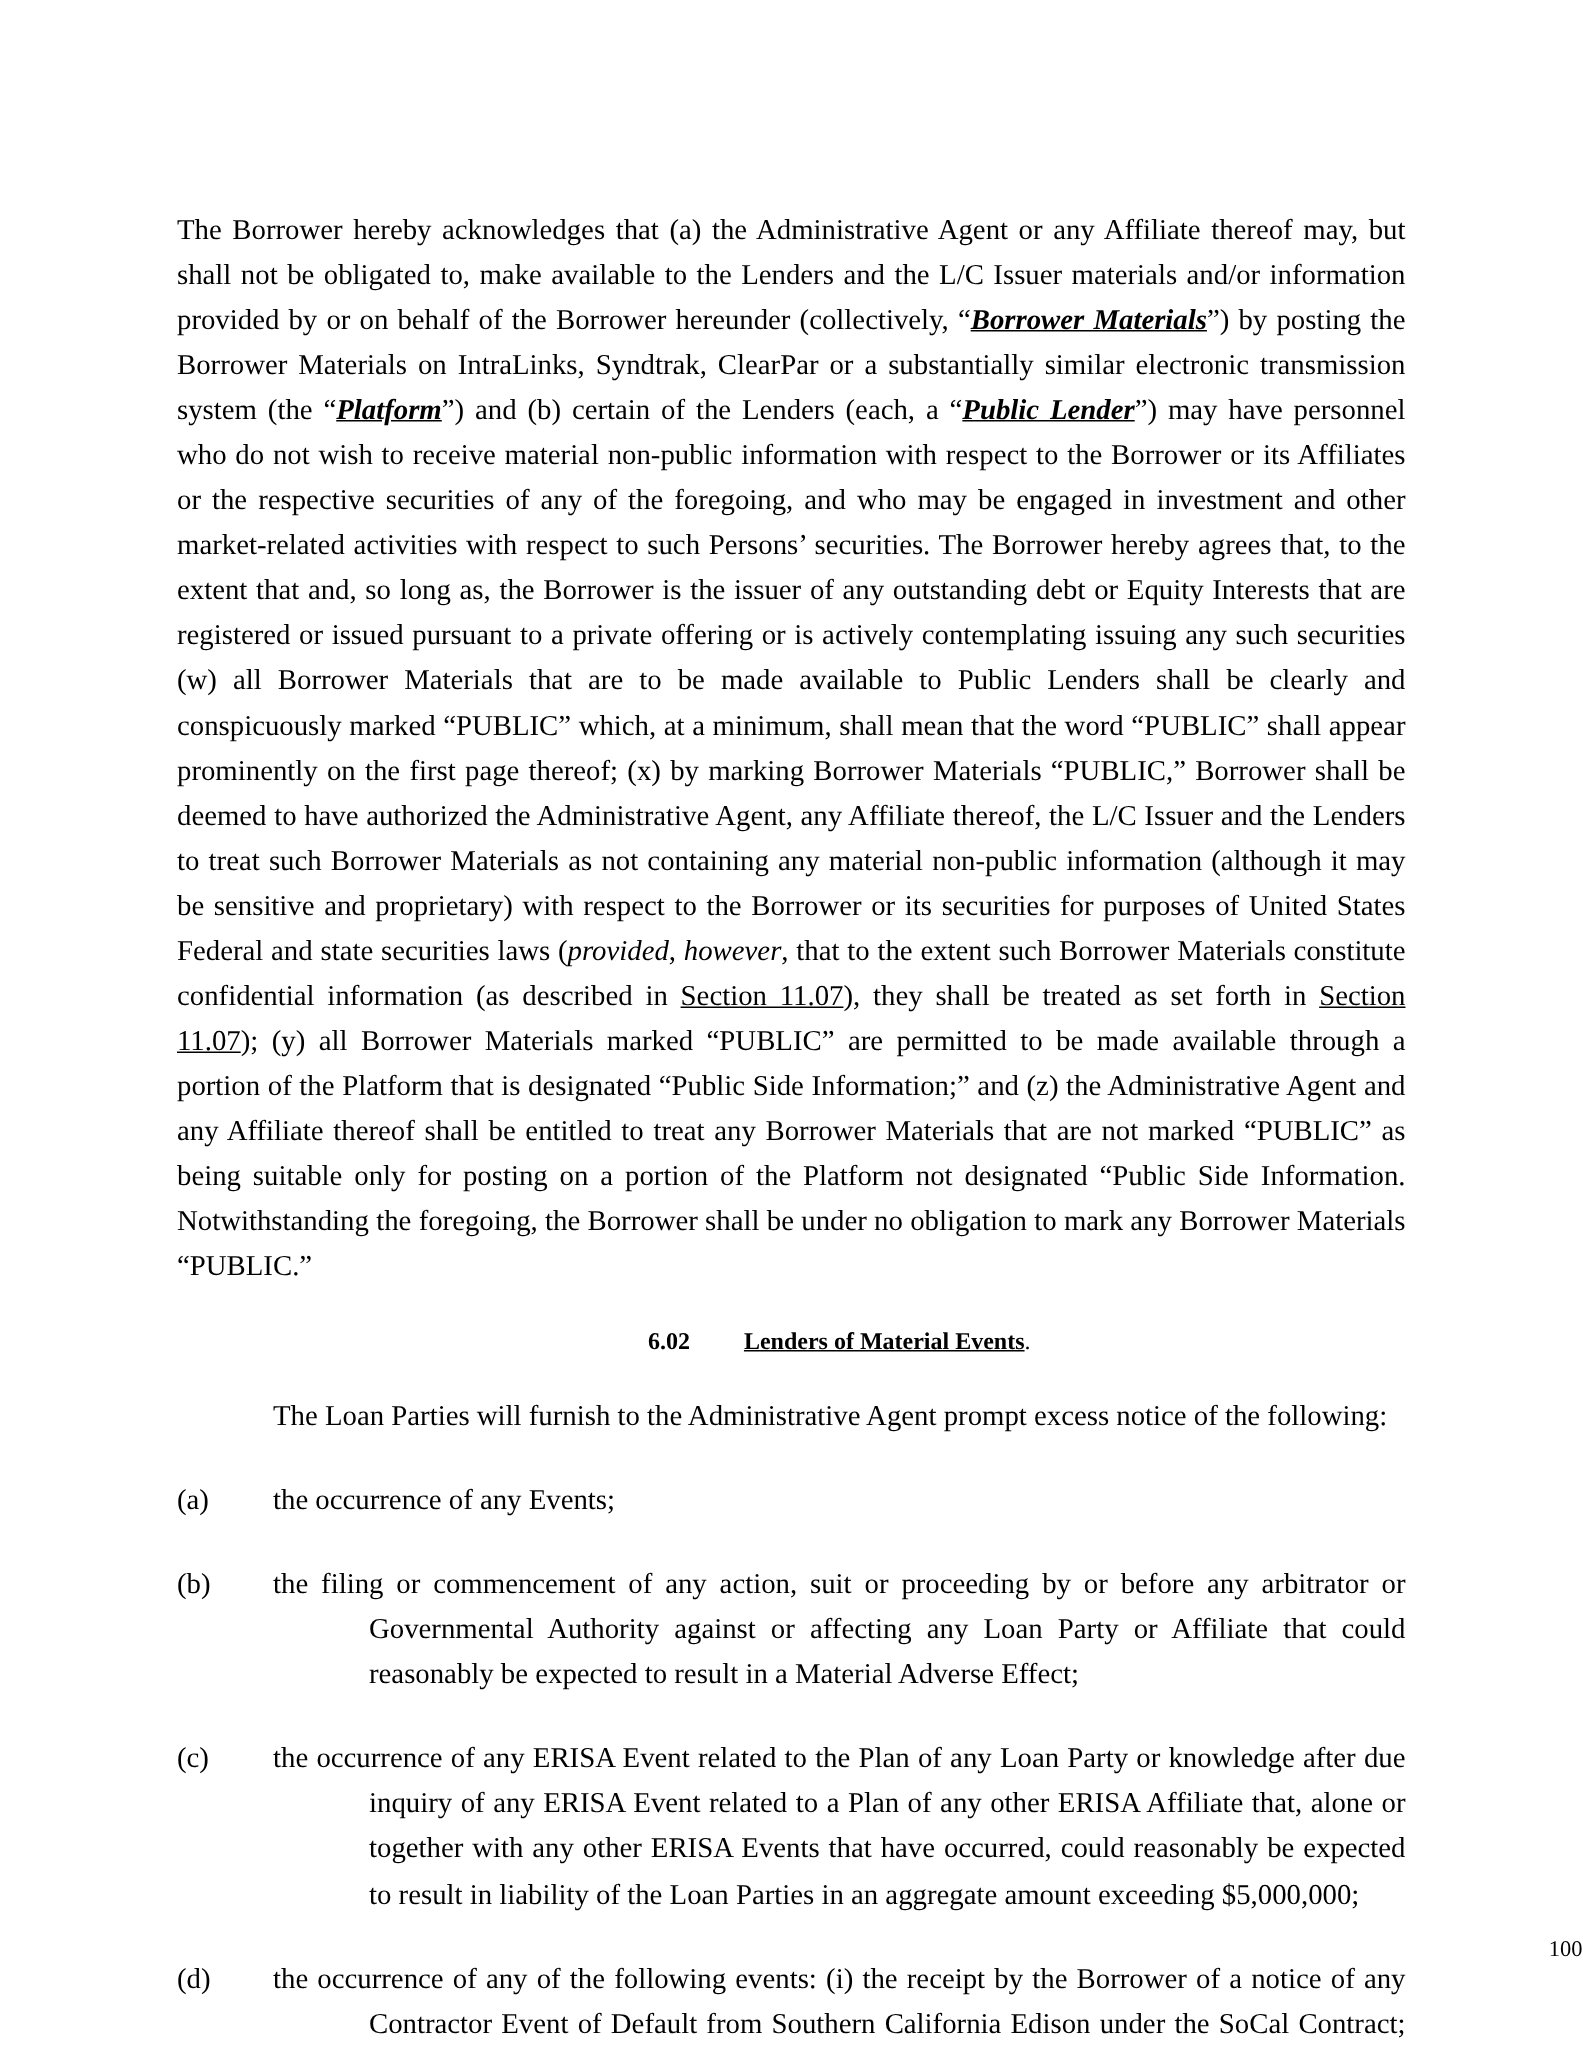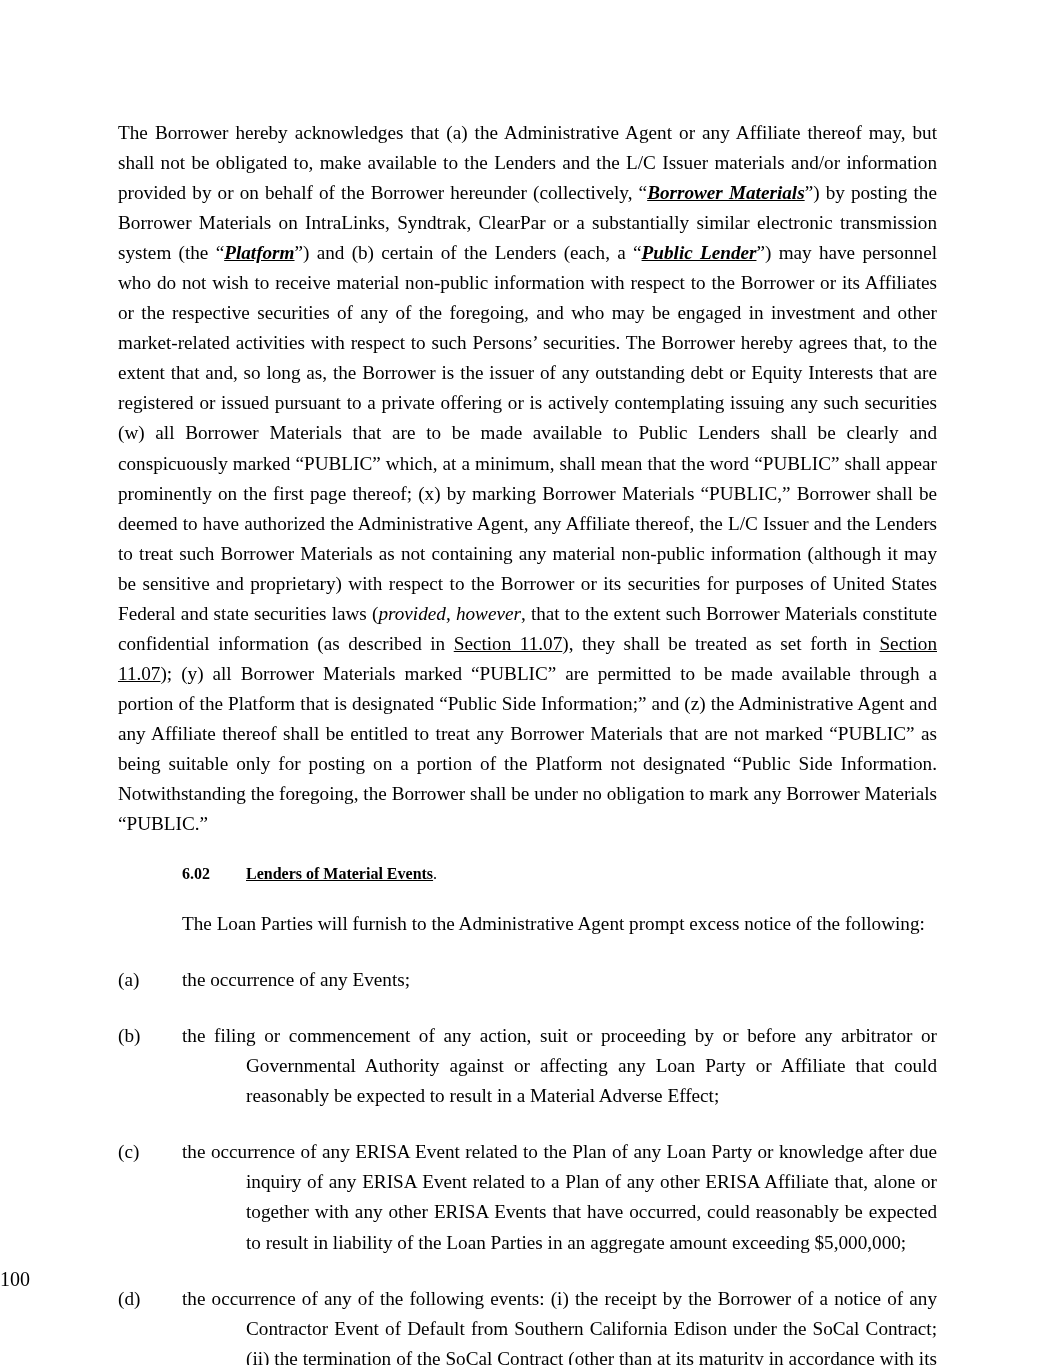--- a/index.html
+++ b/index.html
@@ -24,28 +24,30 @@
   }
   p {
     margin: 0;
     font-size: 19.2px;
     line-height: 1.565;
     text-align: justify;
     text-justify: inter-word;
   }
   .body-para {
     margin-bottom: 26px;
+    margin-top: 21px;
   }
   .indent {
     text-indent: 64px;
   }
   .section-head {
     margin-bottom: 26px;
     padding-left: 64px;
     display: flex;
+    justify-content: center;
   }
   .section-num {
     font-weight: bold;
     width: 64px;
     flex: 0 0 64px;
   }
   .section-title {
     font-weight: bold;
     text-decoration: underline;
   }
@@ -70,25 +72,25 @@
     width: 64px;
     text-indent: 0;
   }
   .lettered .lead {
     margin-left: 128px;
     display: block;
     text-indent: -128px;
   }
   .page-number {
     position: absolute;
-    bottom: 74px;
+    bottom: 56px;
     left: 0;
     width: 100%;
-    text-align: left;
-    font-size: 20px;
+    text-align: right;
+    font-size: 15px;
   }
 </style>
 </head>
 <body>
 
 <div class="page">
   <div class="content">
 
     <p class="body-para"><span>The Borrower hereby acknowledges that (a) the Administrative Agent or any Affiliate thereof may, but shall not be obligated to, make available to the Lenders and the L/C Issuer materials and/or information provided by or on behalf of the Borrower hereunder (collectively, “</span><span class="bi">Borrower Materials</span><span>”) by posting the Borrower Materials on IntraLinks, Syndtrak, ClearPar or a substantially similar electronic transmission system (the “</span><span class="bi">Platform</span><span>”) and (b) certain of the Lenders (each, a “</span><span class="bi">Public Lender</span><span>”) may have personnel who do not wish to receive material non-public information with respect to the Borrower or its Affiliates or the respective securities of any of the foregoing, and who may be engaged in investment and other market-related activities with respect to such Persons’ securities.  The Borrower hereby agrees that, to the extent that and, so long as, the Borrower is the issuer of any outstanding debt or Equity Interests that are registered or issued pursuant to a private offering or is actively contemplating issuing any such securities (w) all Borrower Materials that are to be made available to Public Lenders shall be clearly and conspicuously marked “PUBLIC” which, at a minimum, shall mean that the word “PUBLIC” shall appear prominently on the first page thereof; (x) by marking Borrower Materials “PUBLIC,” Borrower shall be deemed to have authorized the Administrative Agent, any Affiliate thereof, the L/C Issuer and the Lenders to treat such Borrower Materials as not containing any material non-public information (although it may be sensitive and proprietary) with respect to the Borrower or its securities for purposes of United States Federal and state securities laws (</span><span class="it">provided</span><span>, </span><span class="it">however</span><span>, that to the extent such Borrower Materials constitute confidential information (as described in </span><span class="ul">Section 11.07</span><span>), they shall be treated as set forth in </span><span class="ul">Section 11.07</span><span>); (y) all Borrower Materials marked “PUBLIC” are permitted to be made available through a portion of the Platform that is designated “Public Side Information;” and (z) the Administrative Agent and any Affiliate thereof shall be entitled to treat any Borrower Materials that are not marked “PUBLIC” as being suitable only for posting on a portion of the Platform not designated “Public Side Information.  Notwithstanding the foregoing, the Borrower shall be under no obligation to mark any Borrower Materials “PUBLIC.”</span></p>
 

